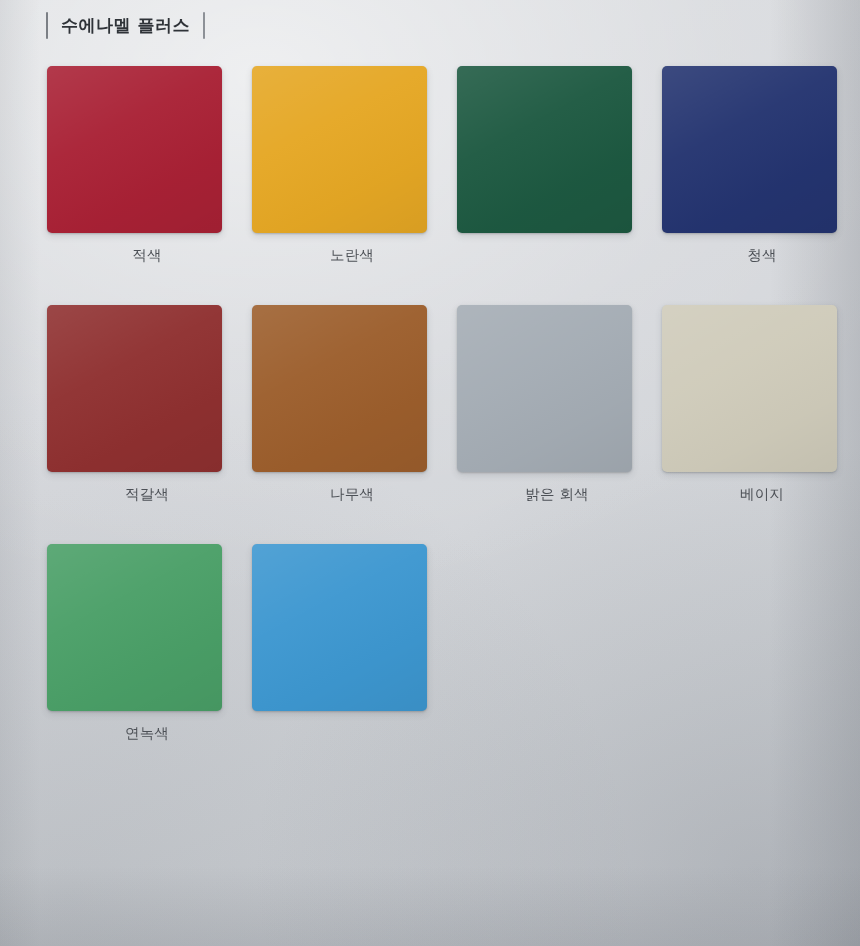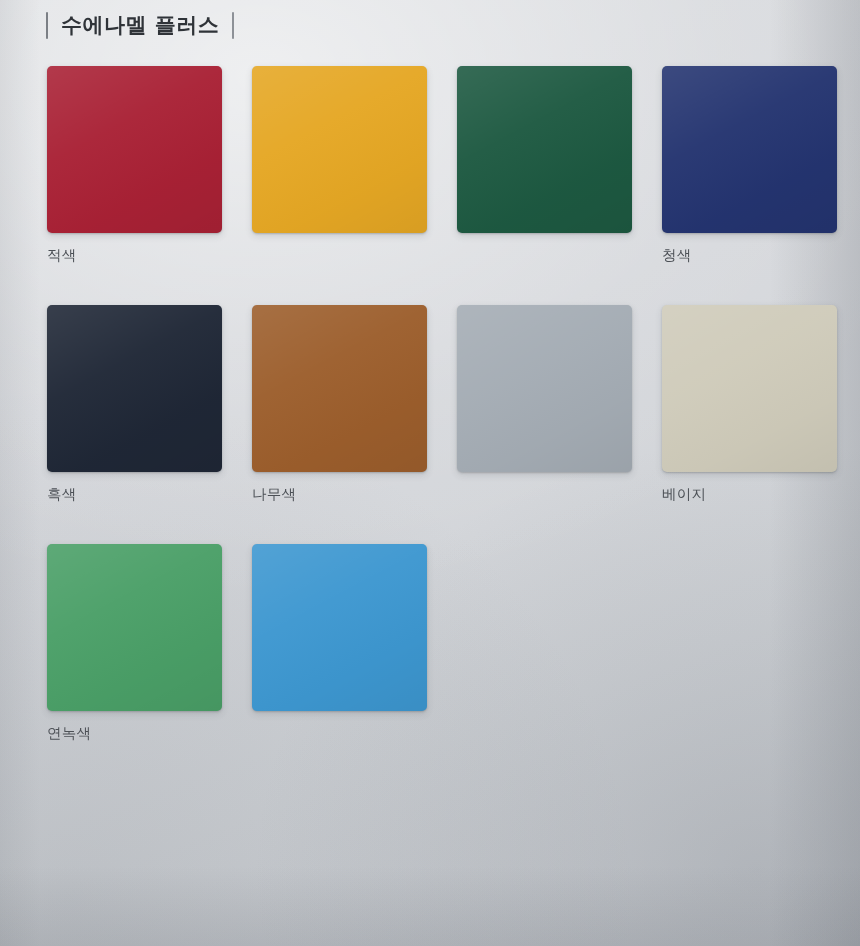--- a/index.html
+++ b/index.html
@@ -51,21 +51,21 @@
   .title-rule {
     width: 2px;
     height: 27px;
     background: #7b7f85;
     border-radius: 1px;
   }
   .title-rule.right {
     background: #8d9197;
   }
   .title-text {
-    font-size: 21px;
+    font-size: 17px;
     font-weight: bold;
     color: #2f3338;
     letter-spacing: 0.5px;
     line-height: 1;
     white-space: nowrap;
   }
 
   
   .grid {
     position: absolute;
@@ -73,20 +73,21 @@
     top: 66px;
     width: 790px;
     display: grid;
     grid-template-columns: repeat(4, 175px);
     column-gap: 30px;
     row-gap: 40px;
     z-index: 2;
   }
   .cell {
     width: 200px;
+    text-align: center;
   }
   .swatch {
     width: 175px;
     height: 167px;
     border-radius: 5px;
     box-shadow:
       0 1px 2px rgba(70,74,80,0.28),
       0 3px 7px rgba(70,74,80,0.16);
     position: relative;
     overflow: hidden;
@@ -118,38 +119,40 @@
     <div class="title-rule right"></div>
   </div>
 
   <div class="grid">
       <div class="cell">
         <div class="swatch" style="background-color: rgb(169, 33, 53);"></div>
         <div class="label">적색</div>
       </div>
       <div class="cell">
         <div class="swatch" style="background-color: rgb(229, 167, 36);"></div>
+        <div class="label">노란색</div>
       </div>
       <div class="cell">
         <div class="swatch" style="background-color: rgb(29, 89, 65);"></div>
       </div>
       <div class="cell">
         <div class="swatch" style="background-color: rgb(36, 52, 112);"></div>
         <div class="label">청색</div>
       </div>
       <div class="cell">
-        <div class="swatch" style="background-color: rgb(31, 39, 54);"></div>
-        <div class="label">흑색</div>
+        <div class="swatch" style="background-color: rgb(143, 48, 48);"></div>
+        <div class="label">적갈색</div>
       </div>
       <div class="cell">
         <div class="swatch" style="background-color: rgb(156, 94, 44);"></div>
         <div class="label">나무색</div>
       </div>
       <div class="cell">
         <div class="swatch" style="background-color: rgb(164, 172, 180);"></div>
+        <div class="label">밝은 회색</div>
       </div>
       <div class="cell">
         <div class="swatch" style="background-color: rgb(207, 203, 186);"></div>
         <div class="label">베이지</div>
       </div>
       <div class="cell">
         <div class="swatch" style="background-color: rgb(74, 159, 103);"></div>
         <div class="label">연녹색</div>
       </div>
       <div class="cell">

